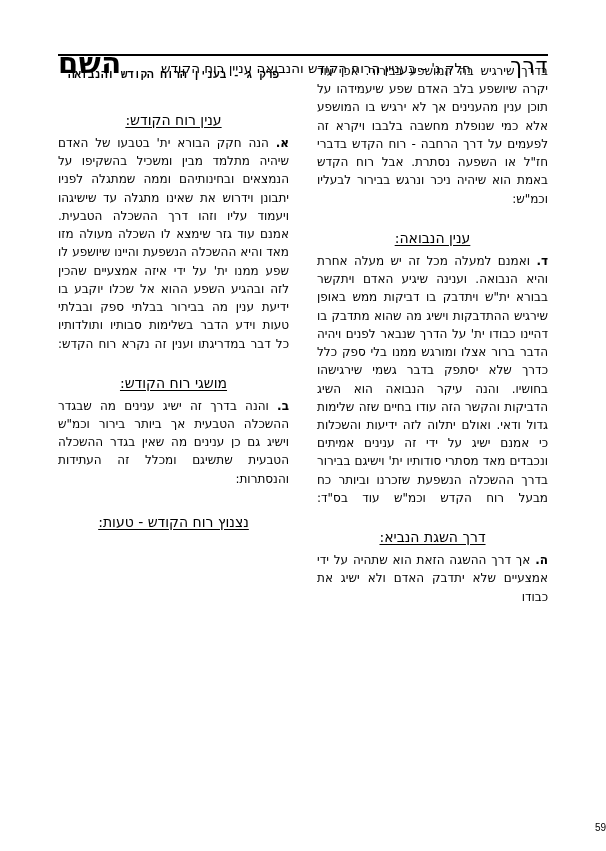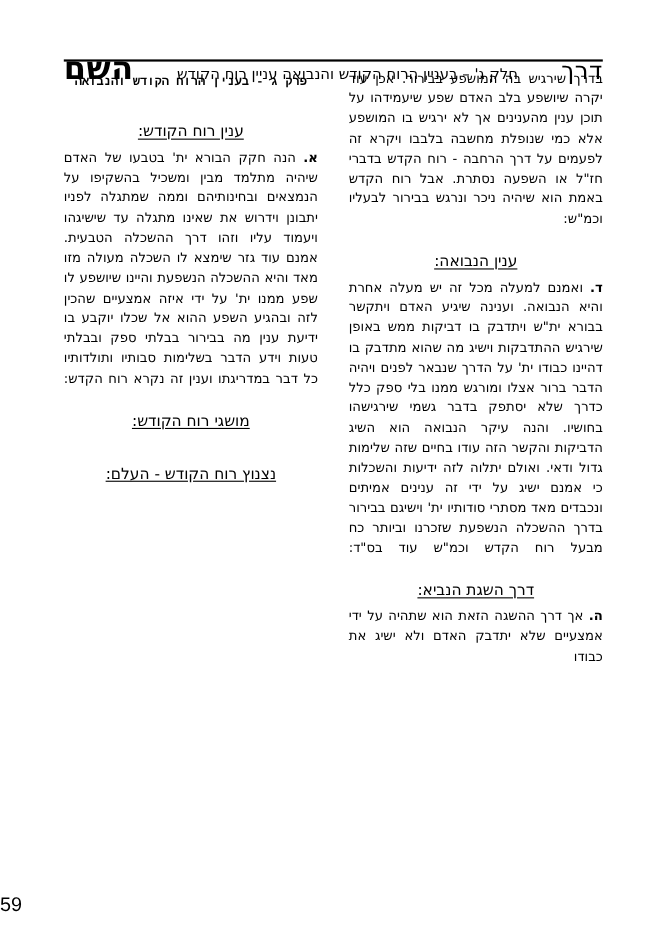--- a/index.html
+++ b/index.html
@@ -113,24 +113,24 @@
   .marker {
     font-weight: 700;
   }
   .gap-med   { height: 20px; }
   .gap-large { height: 24px; }
 
   
   .folio {
     position: absolute;
     bottom: 18px;
-    left: 0;
+    left: 14px;
     right: 0;
-    text-align: left;
-    font-size: 18px;
+    text-align: right;
+    font-size: 10px;
     font-family: "Liberation Sans", sans-serif;
     direction: ltr;
   }
 </style>
 </head>
 <body>
 
 <div class="page">
 
   <div class="page-header">
@@ -164,24 +164,25 @@
       <div class="chapter-title">פרק ג - בענין הרוח הקודש והנבואה</div>
 
       <div class="section-heading">ענין רוח הקודש:</div>
 
       <p class="para flow-start"><span class="marker">א.</span> <span>הנה חקק הבורא ית' בטבעו של האדם שיהיה מתלמד מבין ומשכיל בהשקיפו על הנמצאים ובחינותיהם וממה שמתגלה לפניו יתבונן וידרוש את שאינו מתגלה עד שישיגהו ויעמוד עליו וזהו דרך ההשכלה הטבעית. אמנם עוד גזר שימצא לו השכלה מעולה מזו מאד והיא ההשכלה הנשפעת והיינו שיושפע לו שפע ממנו ית' על ידי איזה אמצעיים שהכין לזה ובהגיע השפע ההוא אל שכלו יוקבע בו ידיעת ענין מה בבירור בבלתי ספק ובבלתי טעות וידע הדבר בשלימות סבותיו ותולדותיו כל דבר במדריגתו וענין זה נקרא רוח הקדש:</span></p>
 
       <div class="gap-med"></div>
 
       <div class="section-heading">מושגי רוח הקודש:</div>
 
+      <p class="para flow-start"><span class="marker">ב.</span> <span>והנה בדרך זה ישיג ענינים מה שבגדר ההשכלה הטבעית אך ביותר בירור וכמ"ש וישיג גם כן ענינים מה שאין בגדר ההשכלה הטבעית שתשיגם ומכלל זה העתידות והנסתרות:</span></p>
 
       <div class="gap-large"></div>
 
-      <div class="section-heading">נצנוץ רוח הקודש - העלם:</div>
+      <div class="section-heading">נצנוץ רוח הקודש - טעות:</div>
 
 
     </div>
 
   </div>
 
   <div class="folio">59</div>
 
 </div>
 

